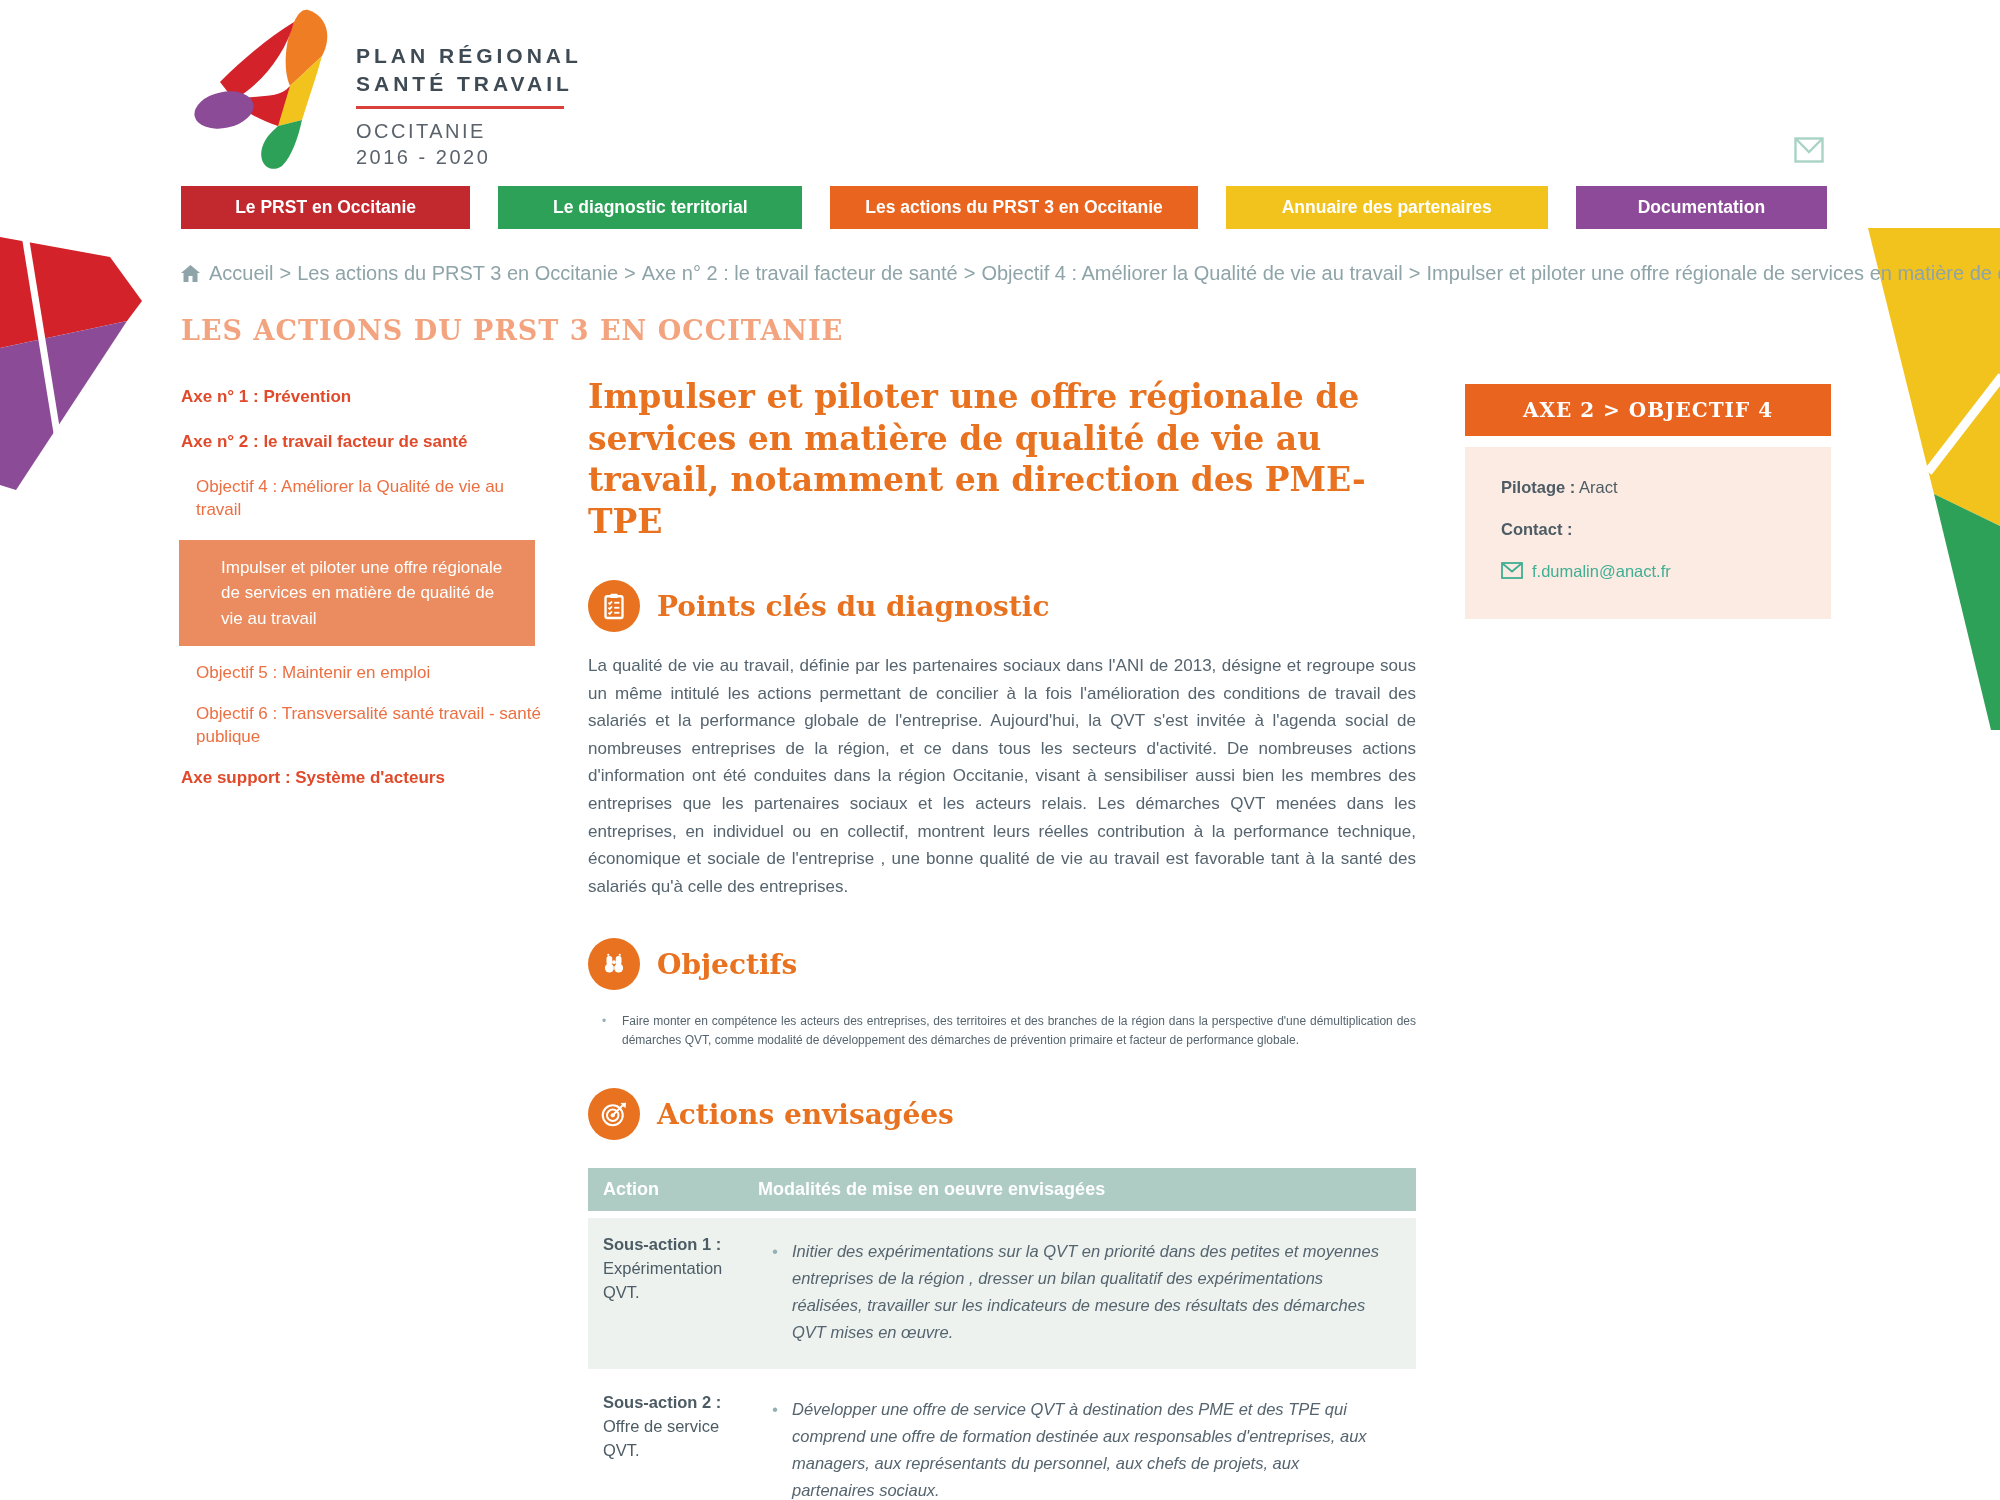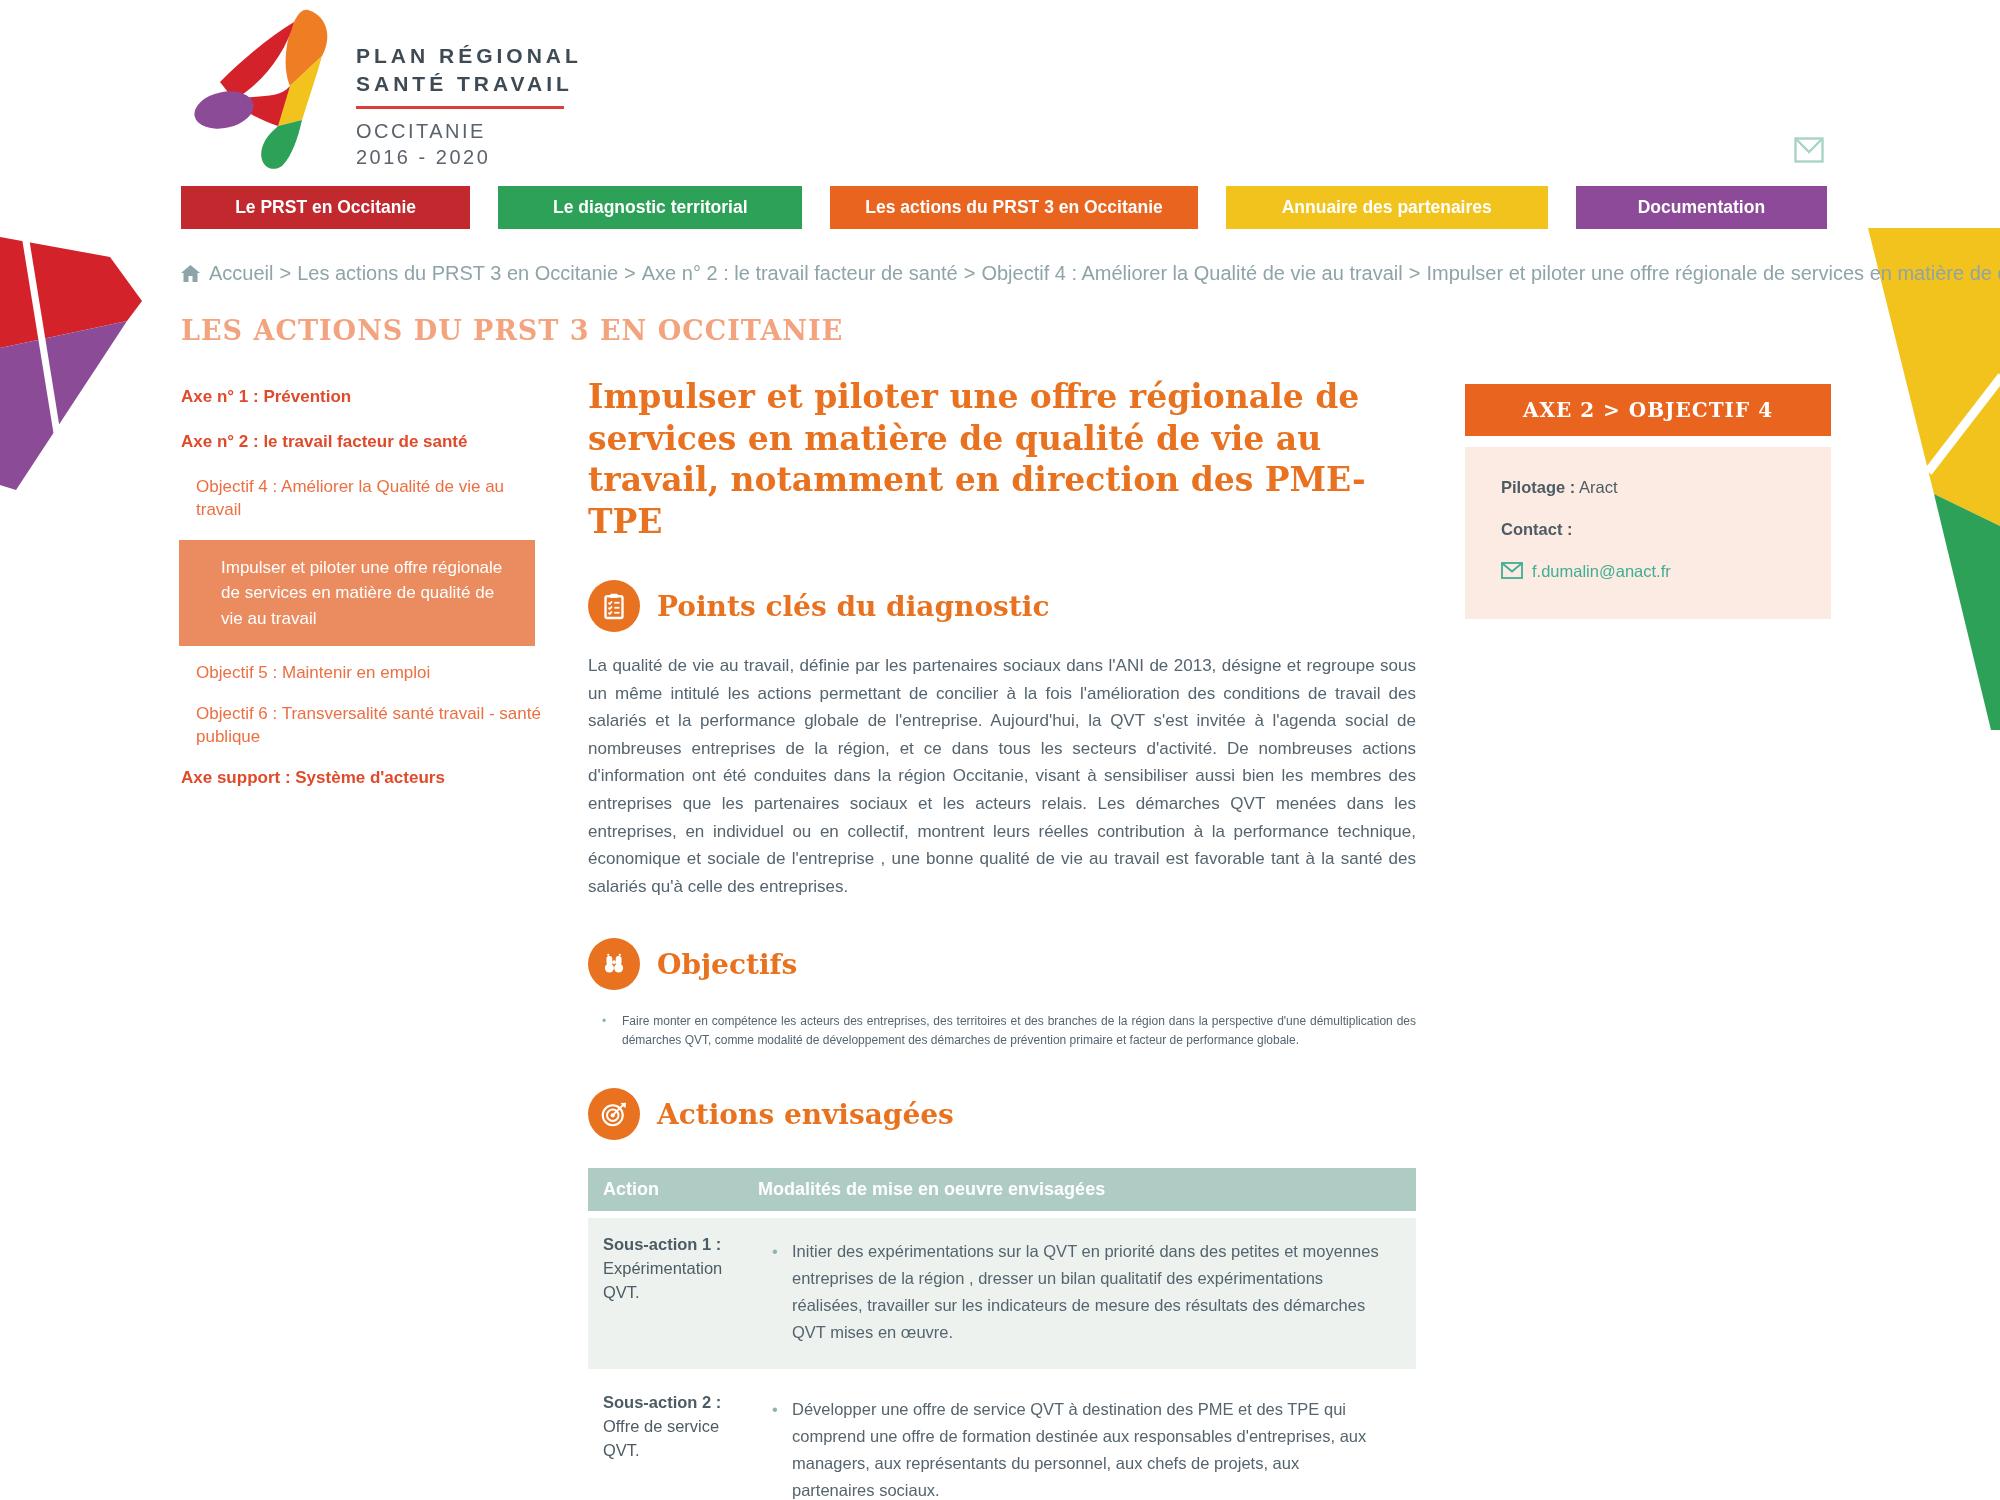--- a/index.html
+++ b/index.html
@@ -82,21 +82,21 @@
   ul.dots li::before { content:"•"; position:absolute; left:0; top:0; color:#93b1b5; }
 
   
   .action-table { margin-top:28px; width:100%; }
   .t-head { display:flex; background:#aecbc4; color:#fff; font-weight:bold; font-size:18px; }
   .t-head .c1 { width:158px; padding:11px 8px 11px 15px; flex-shrink:0; }
   .t-head .c2 { flex:1; padding:11px 8px 11px 12px; }
   .t-row { display:flex; margin-top:7px; }
   .t-row.alt .cell { background:#edf2ef; }
   .t-row .c1 { width:158px; flex-shrink:0; padding:15px 8px 15px 15px; font-size:16.5px; line-height:1.45; color:#4c5b64; }
-  .t-row .c2 { flex:1; padding:10px 30px 14px 12px; }
+  .t-row .c2 { flex:1; padding:10px 30px 14px 12px;font-style:italic; }
   .t-row .c2 ul.dots { margin-top:10px; }
   .t-row .c2 ul.dots li { font-size:16.5px; line-height:1.62; text-align:left; }
   .cell-label { font-weight:bold; }
 
   
   .aside { width:366px; margin-left:49px; padding-top:8px; flex-shrink:0; }
   .info-header {
     background:#e8641f; color:#fff; text-align:center; padding:14px 6px;
     font-size:20px; font-weight:bold; letter-spacing:1px;
   }

